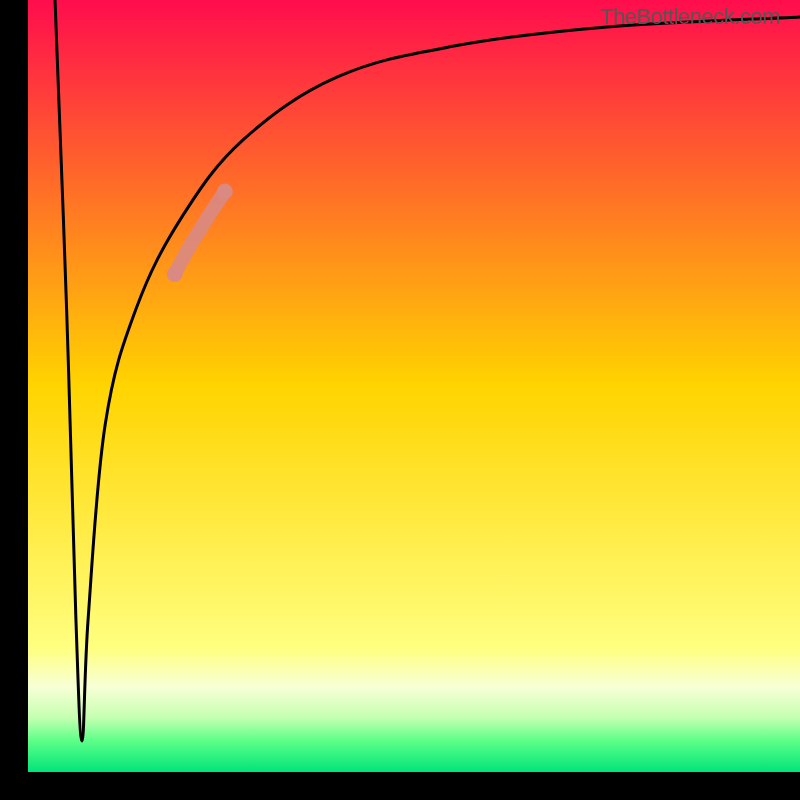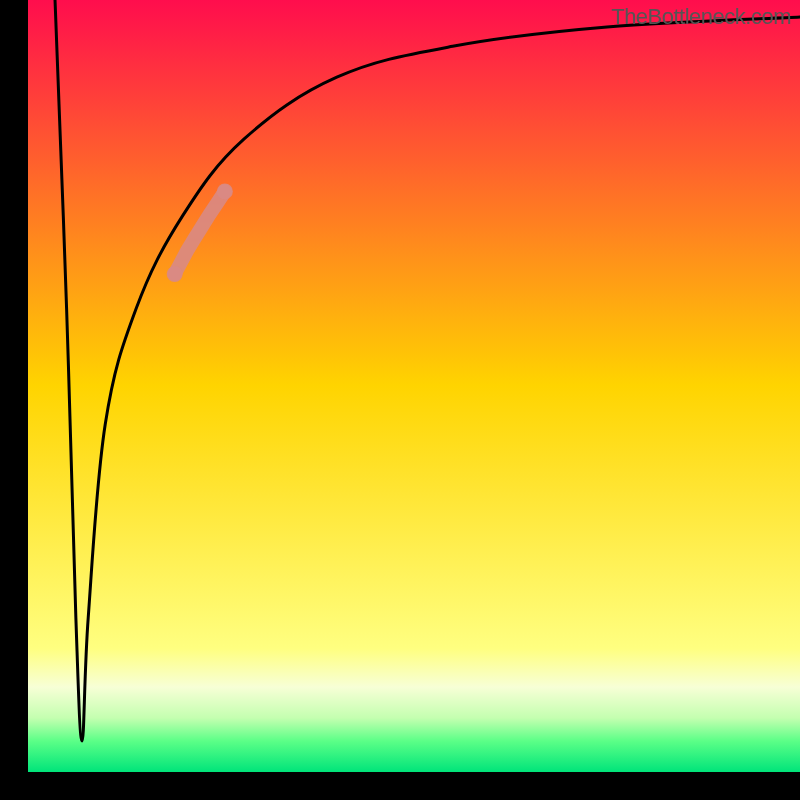--- a/index.html
+++ b/index.html
@@ -35,21 +35,21 @@
     position: absolute;
     left: 28px;
     top: 0;
     width: 772px;
     height: 772px;
     overflow: hidden;
   }
   .attribution {
     position: absolute;
     top: 4px;
-    right: 9px;
+    right: 20px;
     color: #555555;
     font-size: 22px;
     font-weight: 400;
     letter-spacing: -0.5px;
     pointer-events: none;
   }
   svg {
     display: block;
   }
 </style>

